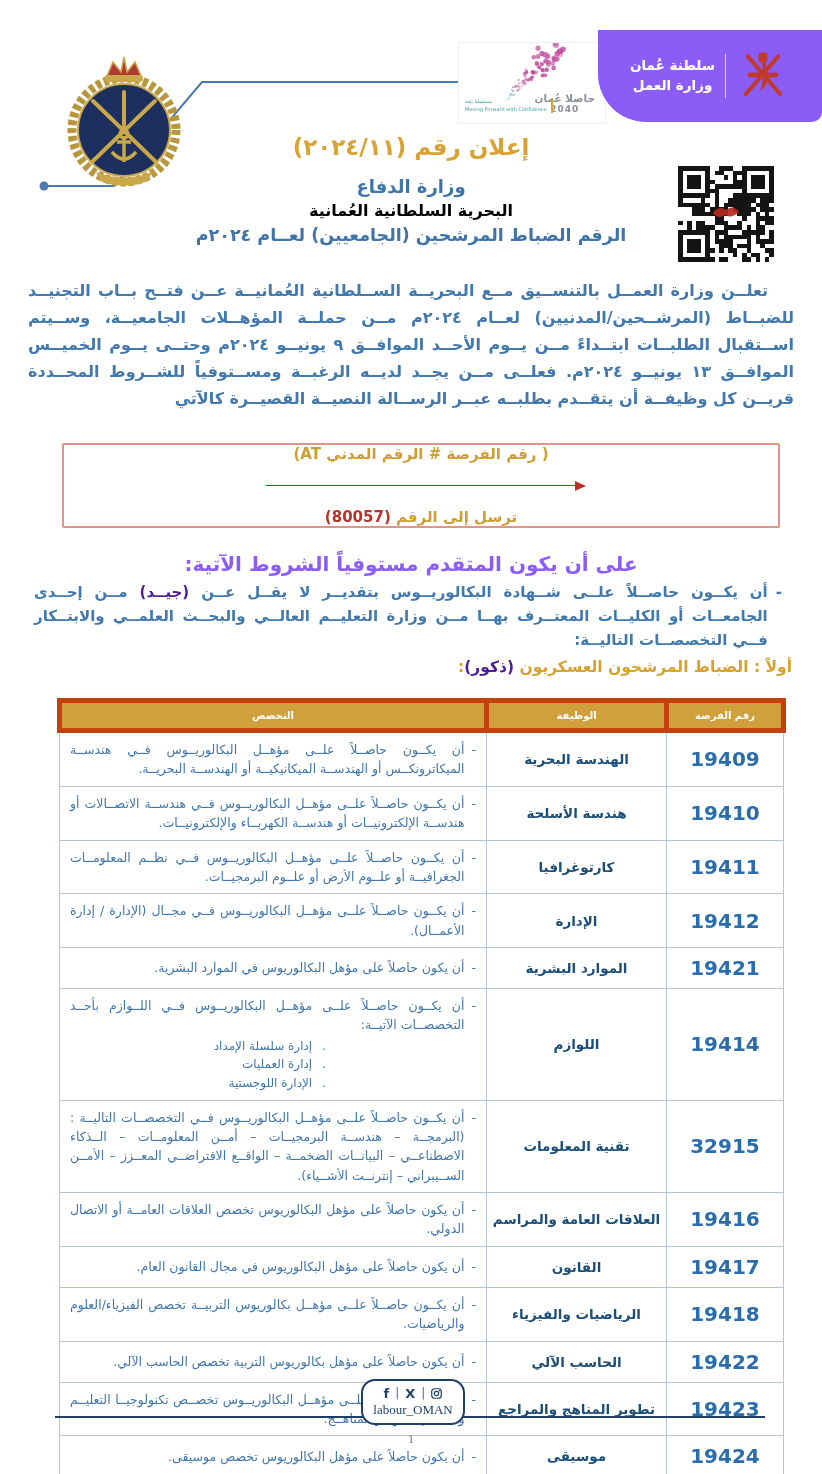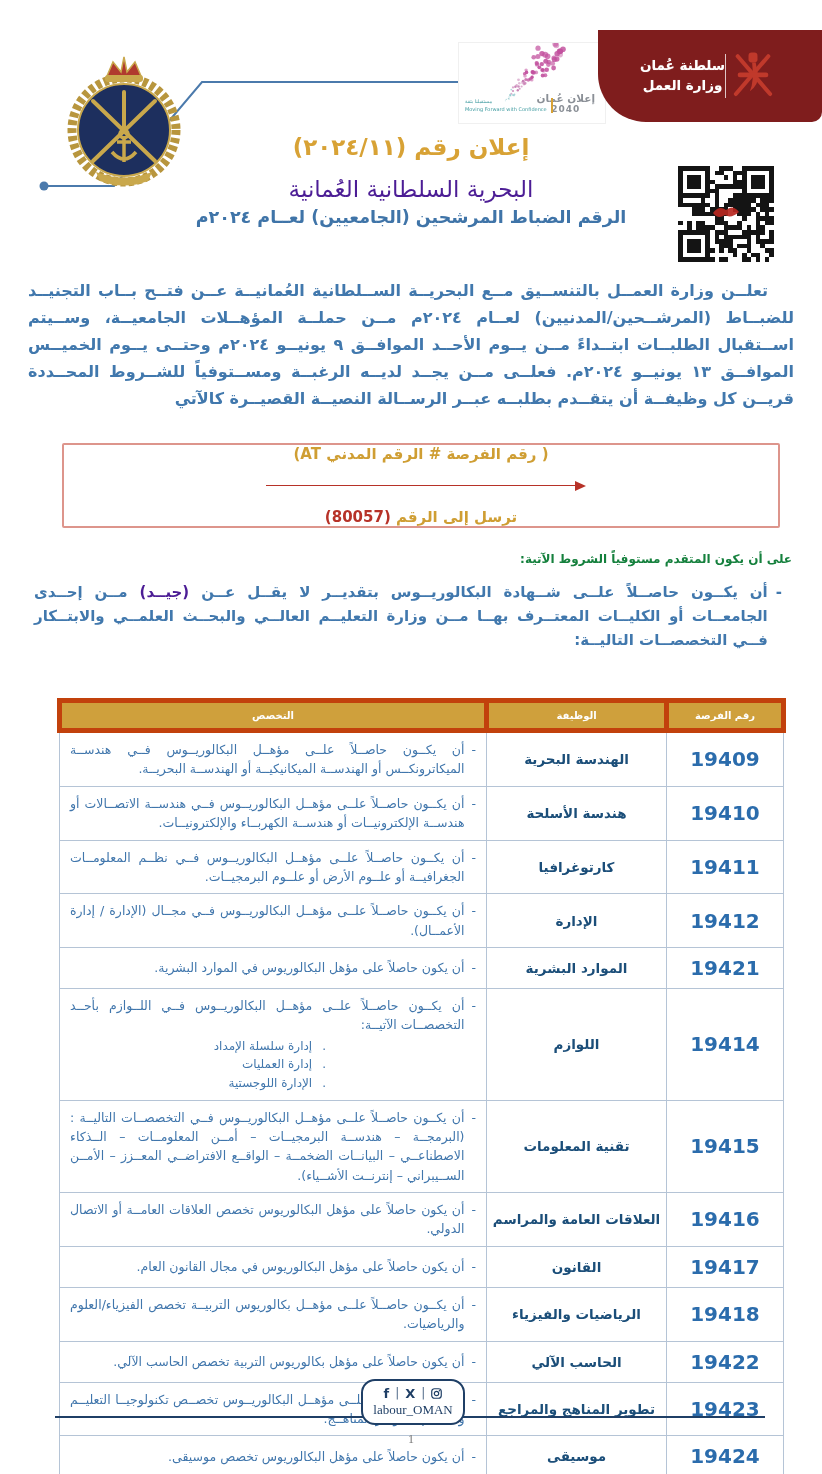--- a/index.html
+++ b/index.html
@@ -1,22 +1,22 @@
 <!DOCTYPE html>
 <html lang="ar"><head>
 <meta charset="utf-8">
 <style>
   html,body{margin:0;padding:0;background:#ffffff;}
   .page{position:relative;width:822px;height:1474px;background:#fff;overflow:hidden;
         font-family:"DejaVu Sans",sans-serif;}
   
   .connector{position:absolute;left:0;top:0;pointer-events:none;}
   .navy-emblem{position:absolute;left:60px;top:50px;width:128px;height:138px;}
-  .mol-band{position:absolute;left:598px;top:30px;width:224px;height:92px;background:#7f1d1d;
-            border-radius:0 0 10px 48px;display:flex;align-items:center;justify-content:center;gap:0;}
+  .mol-band{position:absolute;left:598px;top:30px;width:224px;height:92px;background:#8b5cf6;
+            border-radius:0 0 10px 48px;display:flex;align-items:center;justify-content:center;gap:10px;}
   .mol-text{color:#fff;text-align:center;font-weight:bold;line-height:1.45;font-size:13.5px;
             text-shadow:0 0 1px rgba(255,255,255,.4);}
   .mol-sep{width:1px;height:44px;background:rgba(255,255,255,.75);}
   .vision-card{position:absolute;left:458px;top:42px;width:146px;height:80px;background:#fff;
                border:1px solid #f0f0f0;}
   .vision-dots-svg{position:absolute;right:28px;top:0;}
   .vision-title{position:absolute;right:10px;bottom:8px;text-align:center;color:#8b9097;
                 font-size:10.5px;font-weight:bold;line-height:1.2;}
   .vision-year{font-size:9px;font-weight:bold;color:#8b9097;letter-spacing:1px;}
   .vision-tagline{position:absolute;left:6px;bottom:10px;border-right:2px solid #d8a235;
@@ -25,38 +25,38 @@
   .qr-wrap{position:absolute;left:678px;top:166px;width:96px;height:96px;background:#fff;}
   .qr-grid{display:grid;grid-template-columns:repeat(21,1fr);grid-template-rows:repeat(21,1fr);
            width:96px;height:96px;}
   .qr-grid i{display:block;}
   .qr-grid i.b{background:#141414;}
   .qr-stamp{position:absolute;left:33px;top:37px;width:30px;height:18px;}
   
   .titles{position:absolute;left:60px;right:60px;top:134px;text-align:center;direction:rtl;}
   .t-announce{color:#d8a235;font-size:23px;font-weight:bold;margin-bottom:16px;}
   .t-ministry{color:#3f74a8;font-size:18px;font-weight:bold;margin-bottom:4px;}
-  .t-org{color:#4c1d95;font-size:23px;font-weight:normal;margin-bottom:5px;}
+  .t-org{color:#000000;font-size:16px;font-weight:bold;margin-bottom:5px;}
   .t-sub{color:#3f74a8;font-size:17.5px;font-weight:bold;}
   
   .intro{position:absolute;left:28px;right:28px;top:278px;direction:rtl;color:#4178ad;
          font-size:16px;font-weight:bold;line-height:1.68;text-align:justify;text-align-last:right;
          text-indent:26px;margin:0;}
   
   .sms-box{position:absolute;left:62px;top:443px;width:714px;height:81px;border:2px solid #dd958c;
            border-radius:2px;display:flex;flex-direction:column;align-items:center;justify-content:center;
            direction:rtl;gap:19px;}
   .sms-line{color:#cf9e33;font-size:15px;font-weight:bold;}
   .sms-num{color:#b73228;}
   .sms-arrow{position:relative;width:310px;height:2px;background:#b73228;margin:3px 0;}
   .sms-arrow::after{content:'';position:absolute;right:-10px;top:-4px;width:0;height:0;
                     border-left:11px solid #b73228;border-top:5px solid transparent;border-bottom:5px solid transparent;}
   
-  .cond-heading{position:absolute;left:30px;right:30px;top:552px;direction:rtl;text-align:right;
-                color:#15803d;font-size:12px;font-weight:bold;}
+  .cond-heading{position:absolute;left:30px;right:30px;top:552px;direction:rtl;text-align:center;
+                color:#8b5cf6;font-size:20px;font-weight:bold;}
   .cond-bullet{position:absolute;left:34px;right:40px;top:580px;direction:rtl;display:flex;gap:8px;
                color:#4178ad;font-size:15px;font-weight:bold;line-height:1.6;}
   .cond-bullet .dash{flex:0 0 auto;}
   .cond-bullet .cond-text{flex:1;text-align:justify;text-align-last:right;}
   .red{color:#4c1d95;}
   .section-heading{position:absolute;left:30px;right:30px;top:658px;direction:rtl;text-align:right;
                    color:#d6a12e;font-size:15.5px;font-weight:bold;}
   
   .ops{position:absolute;left:57px;top:698px;width:729px;border-collapse:collapse;direction:rtl;
        table-layout:fixed;}
@@ -190,21 +190,21 @@
         <circle cx="33.6" cy="51.3" r="0.8" fill="#8fc7cc" opacity="0.54"></circle>
         <circle cx="33.1" cy="52.1" r="0.7" fill="#8fc7cc" opacity="0.79"></circle>
         <circle cx="33.7" cy="52.8" r="0.7" fill="#8fc7cc" opacity="0.89"></circle>
         <circle cx="32.1" cy="54.0" r="0.7" fill="#8fc7cc" opacity="0.58"></circle>
         <circle cx="32.3" cy="55.9" r="0.6" fill="#8fc7cc" opacity="0.70"></circle>
         <circle cx="31.4" cy="55.7" r="0.6" fill="#8fc7cc" opacity="0.90"></circle>
         <circle cx="29.2" cy="56.3" r="0.6" fill="#8fc7cc" opacity="0.88"></circle>
         <circle cx="28.4" cy="57.7" r="0.5" fill="#8fc7cc" opacity="0.57"></circle>
       </svg>
     <div class="vision-title">
-      <div>إعلان عُمان</div>
+      <div>حاصلا عُمان</div>
       <div class="vision-year">2040</div>
     </div>
     <div class="vision-tagline">
       <div>مستقبلنا بثقة</div>
       <div>Moving Forward with Confidence</div>
     </div>
   </div>
 
   <div class="mol-band">
     <div class="mol-text">
@@ -669,20 +669,21 @@
         <i class="b"></i>
         <i class=""></i>
       </div>
     <svg class="qr-stamp" viewBox="0 0 30 18">
       <path d="M2 10 Q8 2 15 7 Q22 1 28 9 Q20 16 14 12 Q7 17 2 10 z" fill="#b7271f" opacity="0.92"></path>
     </svg>
   </div>
 
   <div class="titles">
     <div class="t-announce">إعلان رقم (٢٠٢٤/١١)</div>
+    <div class="t-ministry">وزارة الدفاع</div>
     <div class="t-org">البحرية السلطانية العُمانية</div>
     <div class="t-sub">الرقم الضباط المرشحين (الجامعيين) لعــام ٢٠٢٤م</div>
   </div>
 
   <p class="intro">تعلــن وزارة العمــل بالتنســيق مــع البحريــة الســلطانية العُمانيــة عــن فتــح بــاب التجنيــد للضبــاط (المرشــحين/المدنيين) لعــام ٢٠٢٤م مــن حملــة المؤهــلات الجامعيــة، وســيتم اســتقبال الطلبــات ابتــداءً مــن يــوم الأحــد الموافــق ٩ يونيــو ٢٠٢٤م وحتــى يــوم الخميــس الموافــق ١٣ يونيــو ٢٠٢٤م. فعلــى مــن يجــد لديــه الرغبــة ومســتوفياً للشــروط المحــددة قريــن كل وظيفــة أن يتقــدم بطلبــه عبــر الرســالة النصيــة القصيــرة كالآتي</p>
 
   <div class="sms-box">
     <div class="sms-line">( رقم الفرصة # الرقم المدني AT)</div>
     <div class="sms-arrow"></div>
     <div class="sms-line">
@@ -690,20 +691,21 @@
       <span class="sms-num">(80057)</span>
     </div>
   </div>
 
   <div class="cond-heading">على أن يكون المتقدم مستوفياً الشروط الآتية:</div>
   <div class="cond-bullet">
     <span class="dash">-</span>
     <span class="cond-text"><span>أن يكــون حاصــلاً علــى شــهادة البكالوريــوس بتقديــر لا يقــل عــن </span><span class="red">(جيــد)</span><span> مــن إحــدى الجامعــات أو الكليــات المعتــرف بهــا مــن وزارة التعليــم العالــي والبحــث العلمــي والابتــكار فــي التخصصــات التاليــة:</span></span>
   </div>
 
+  <div class="section-heading"><span>أولاً : الضباط المرشحون العسكريون </span><span class="red">(ذكور)</span><span>:</span></div>
 
   <table class="ops">
     <colgroup>
       <col class="col-num">
         <col class="col-job">
         <col>
     </colgroup>
     <thead>
       <tr>
         <th>رقم الفرصة</th>
@@ -780,21 +782,21 @@
                 <span class="sub-text">إدارة العمليات</span>
               </div>
               <div class="sub">
                 <span class="sdot">.</span>
                 <span class="sub-text">الإدارة اللوجستية</span>
               </div>
             </div>
           </td>
         </tr>
         <tr>
-          <td class="c-num">19415</td>
+          <td class="c-num">32915</td>
           <td class="c-job">تقنية المعلومات</td>
           <td class="c-spec">
             <div class="spec-line">
               <span class="dash">-</span>
               <span class="spec-text">أن يكــون حاصــلاً علــى مؤهــل البكالوريــوس فــي التخصصــات التاليــة : (البرمجــة – هندســة البرمجيــات – أمــن المعلومــات – الــذكاء الاصطناعــي – البيانــات الضخمــة – الواقــع الافتراضــي المعــزز – الأمــن الســيبراني – إنترنــت الأشــياء).</span>
             </div>
           </td>
         </tr>
         <tr>
           <td class="c-num">19416</td>

